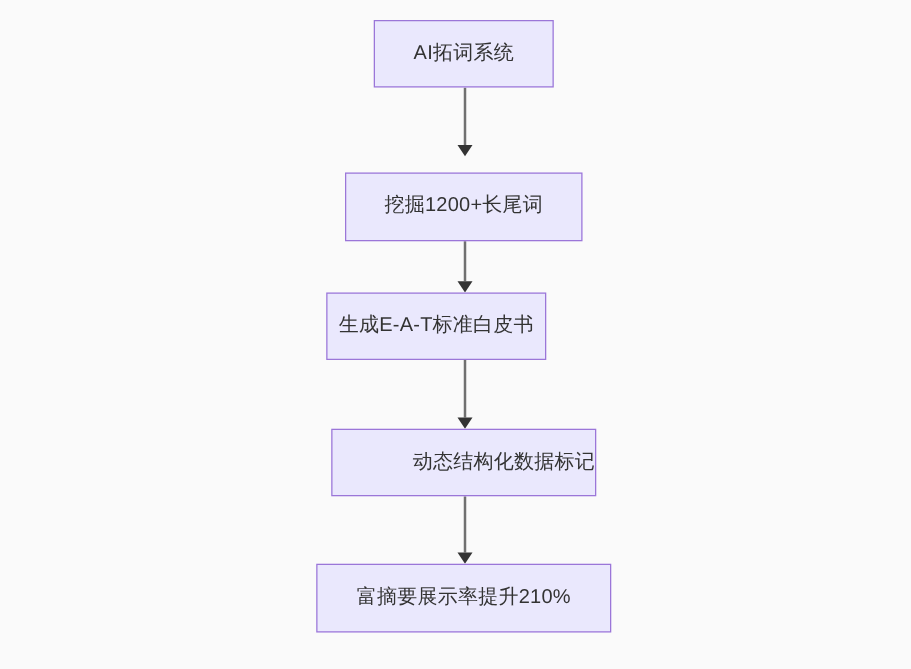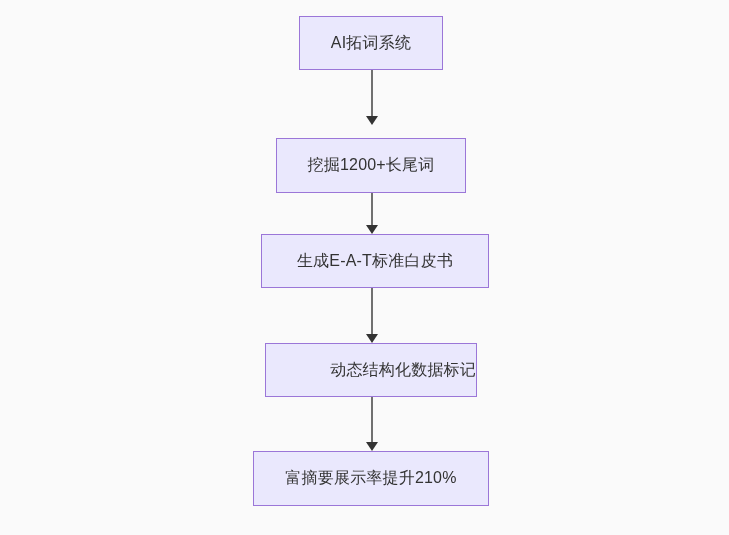--- a/index.html
+++ b/index.html
@@ -79,21 +79,21 @@
   </div>
 
   <div class="node" style="left:299px; top:16px; width:144px; height:54px;text-align:right;">
     <span class="node-label">AI拓词系统</span>
   </div>
 
   <div class="node" style="left:276px; top:125px; width:190px; height:55px;margin-top:13px;">
     <span class="node-label">挖掘1200+长尾词</span>
   </div>
 
-  <div class="node" style="left:261px; top:234px; width:228px; height:54px;">
+  <div class="node" style="left:261px; top:234px; width:176px; height:54px;">
     <span class="node-label">生成E-A-T标准白皮书</span>
   </div>
 
   <div class="node" style="left:265px; top:343px; width:212px; height:54px;justify-content:flex-end;">
     <span class="node-label">动态结构化数据标记</span>
   </div>
 
   <div class="node" style="left:253px; top:451px; width:236px; height:55px;">
     <span class="node-label">富摘要展示率提升210%</span>
   </div>

